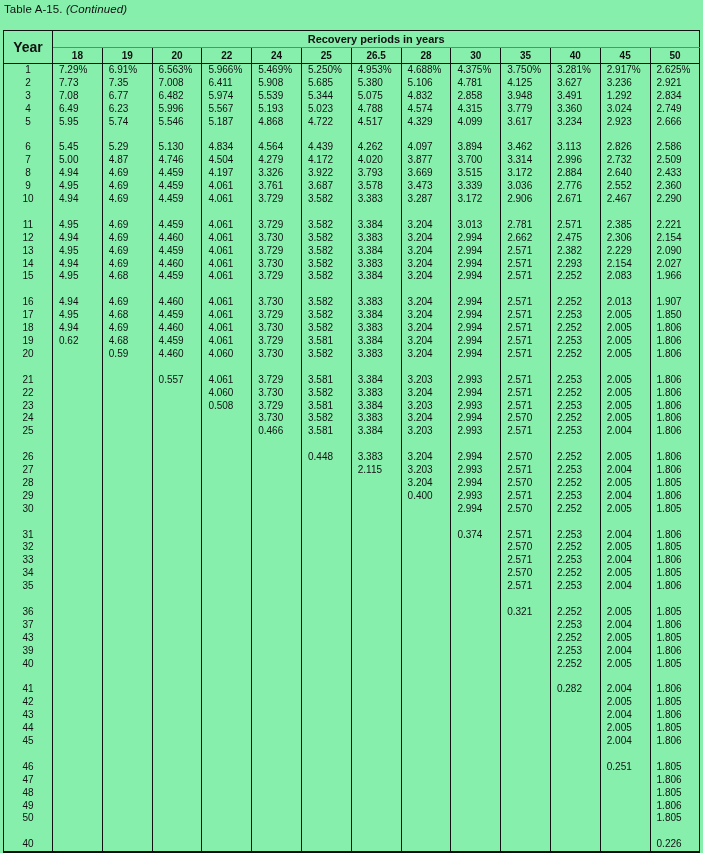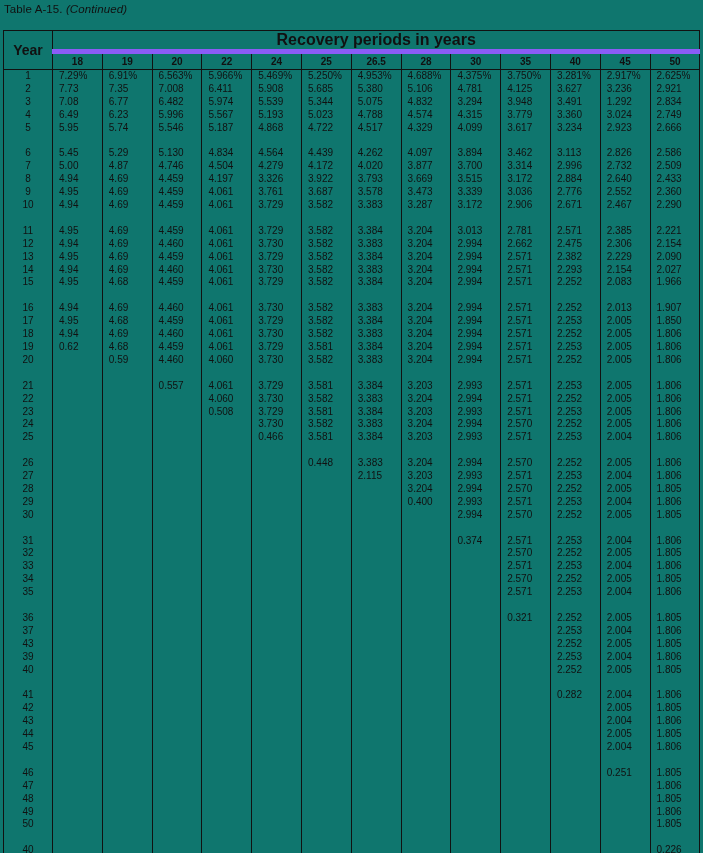--- a/index.html
+++ b/index.html
@@ -1,20 +1,20 @@
 <!DOCTYPE html>
 <html><head>
 <meta charset="utf-8">
 <style>
   html, body { margin: 0; padding: 0; background: #ffffff; }
   .page {
     position: relative;
     width: 703px;
     height: 853px;
-    background: #0f766e;
+    background: #86efac;
     font-family: "Liberation Sans", sans-serif;
     color: #111;
     overflow: hidden;
   }
   .title {
     position: absolute;
     left: 4px;
     top: 3px;
     font-size: 11.5px;
     letter-spacing: 0.1px;
@@ -37,23 +37,23 @@
     text-align: center;
     vertical-align: middle;
     padding: 0;
   }
   th.year-th {
     font-size: 14px;
     border-right: 1px solid #111;
     border-bottom: 1px solid #111;
   }
   th.group-th {
-    font-size: 16px;
+    font-size: 11px;
     height: 16px;
-    border-bottom: 5px solid #8b5cf6;
+    border-bottom: 1px solid #8b5cf6;
   }
   tr.period-row th {
     font-size: 10px;
     height: 15px;
     border-left: 1px solid #111;
     border-right: 1px solid #111;
     border-bottom: 1px solid #111;
   }
   tbody td {
     height: 12.9px;
@@ -154,21 +154,21 @@
         <tr>
           <td class="year">3</td>
           <td>7.08</td>
           <td>6.77</td>
           <td>6.482</td>
           <td>5.974</td>
           <td>5.539</td>
           <td>5.344</td>
           <td>5.075</td>
           <td>4.832</td>
-          <td>3.294</td>
+          <td>2.858</td>
           <td>3.948</td>
           <td>3.491</td>
           <td>1.292</td>
           <td>2.834</td>
         </tr>
         <tr>
           <td class="year">4</td>
           <td>6.49</td>
           <td>6.23</td>
           <td>5.996</td>

